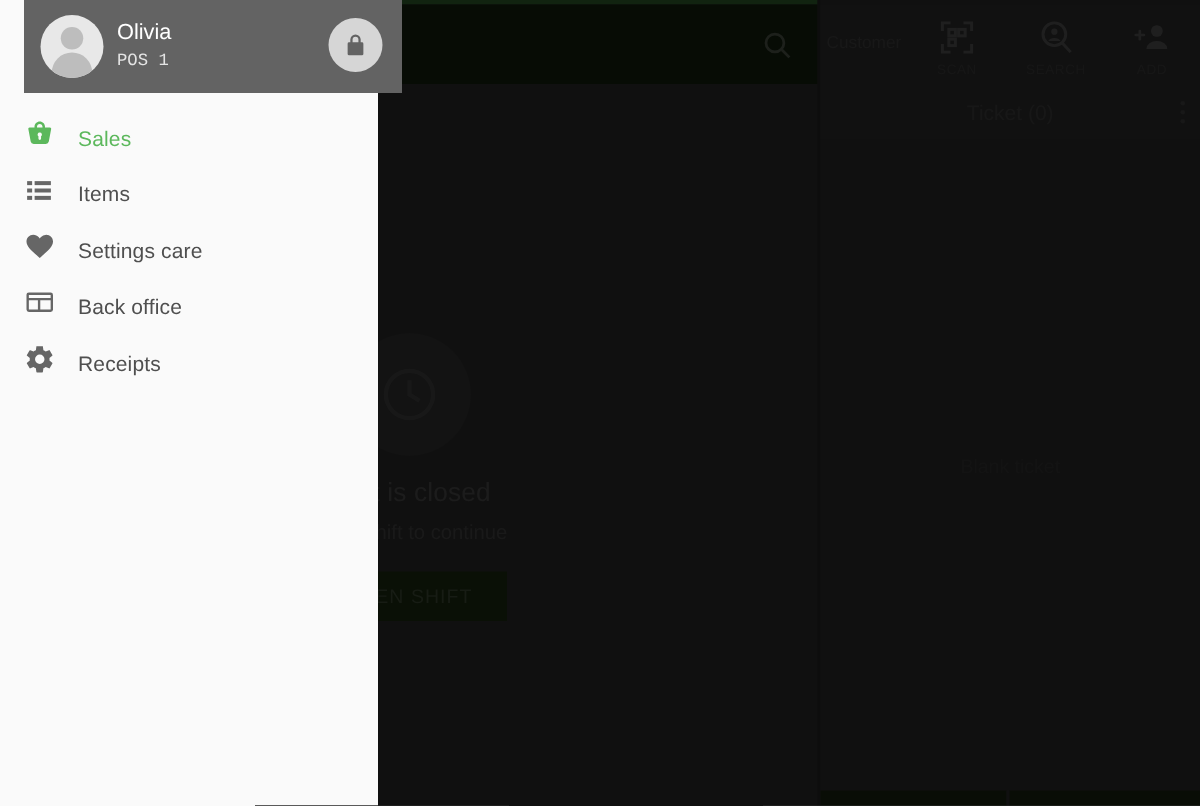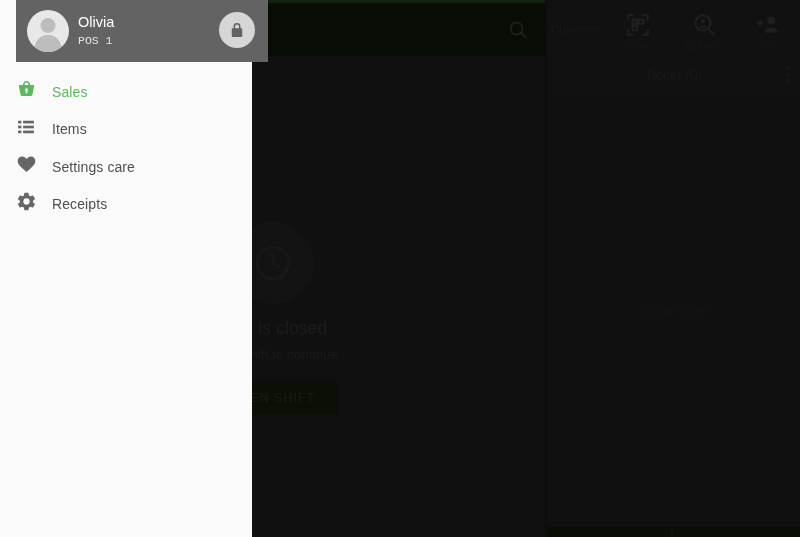--- a/index.html
+++ b/index.html
@@ -338,20 +338,30 @@
 
       <div class="nav-item">
         <span class="nav-icon">
           <svg width="21" height="21" viewBox="0 0 24 24" fill="#666">
             <path d="M12 20.6l-1.5-1.35C5.1 14.4 1.9 11.5 1.9 7.95 1.9 5.05 4.15 2.8 7.05 2.8c1.64 0 3.21.76 4.23 1.97l.72.85.72-.85A5.59 5.59 0 0 1 16.95 2.8c2.9 0 5.15 2.25 5.15 5.15 0 3.55-3.2 6.45-8.6 11.31z"></path>
           </svg>
         </span>
         <span class="nav-label">Settings care</span>
       </div>
 
+      <div class="nav-item">
+        <span class="nav-icon">
+          <svg width="21" height="21" viewBox="0 0 24 24" fill="none" stroke="#666" stroke-width="1.8">
+            <rect x="2.8" y="5.5" width="18.4" height="13" rx="1"></rect>
+            <line x1="2.8" y1="9.6" x2="21.2" y2="9.6"></line>
+            <line x1="11.5" y1="9.6" x2="11.5" y2="18.5"></line>
+          </svg>
+        </span>
+        <span class="nav-label">Back office</span>
+      </div>
 
       <div class="nav-item">
         <span class="nav-icon">
           <svg width="21" height="21" viewBox="0 0 24 24" fill="#666">
             <path d="M19.4 13a7.8 7.8 0 0 0 0-2l2.1-1.6a.5.5 0 0 0 .12-.64l-2-3.46a.5.5 0 0 0-.6-.22l-2.5 1a7.3 7.3 0 0 0-1.73-1l-.38-2.65a.5.5 0 0 0-.5-.43h-4a.5.5 0 0 0-.5.43L9.03 5.1a7.3 7.3 0 0 0-1.73 1l-2.5-1a.5.5 0 0 0-.6.22l-2 3.46a.5.5 0 0 0 .12.64L4.42 11a7.8 7.8 0 0 0 0 2l-2.1 1.6a.5.5 0 0 0-.12.64l2 3.46a.5.5 0 0 0 .6.22l2.5-1a7.3 7.3 0 0 0 1.73 1l.38 2.65a.5.5 0 0 0 .5.43h4a.5.5 0 0 0 .5-.43l.38-2.65a7.3 7.3 0 0 0 1.73-1l2.5 1a.5.5 0 0 0 .6-.22l2-3.46a.5.5 0 0 0-.12-.64zM12 15.6A3.6 3.6 0 1 1 15.6 12 3.6 3.6 0 0 1 12 15.6z"></path>
           </svg>
         </span>
         <span class="nav-label">Receipts</span>
       </div>
 

